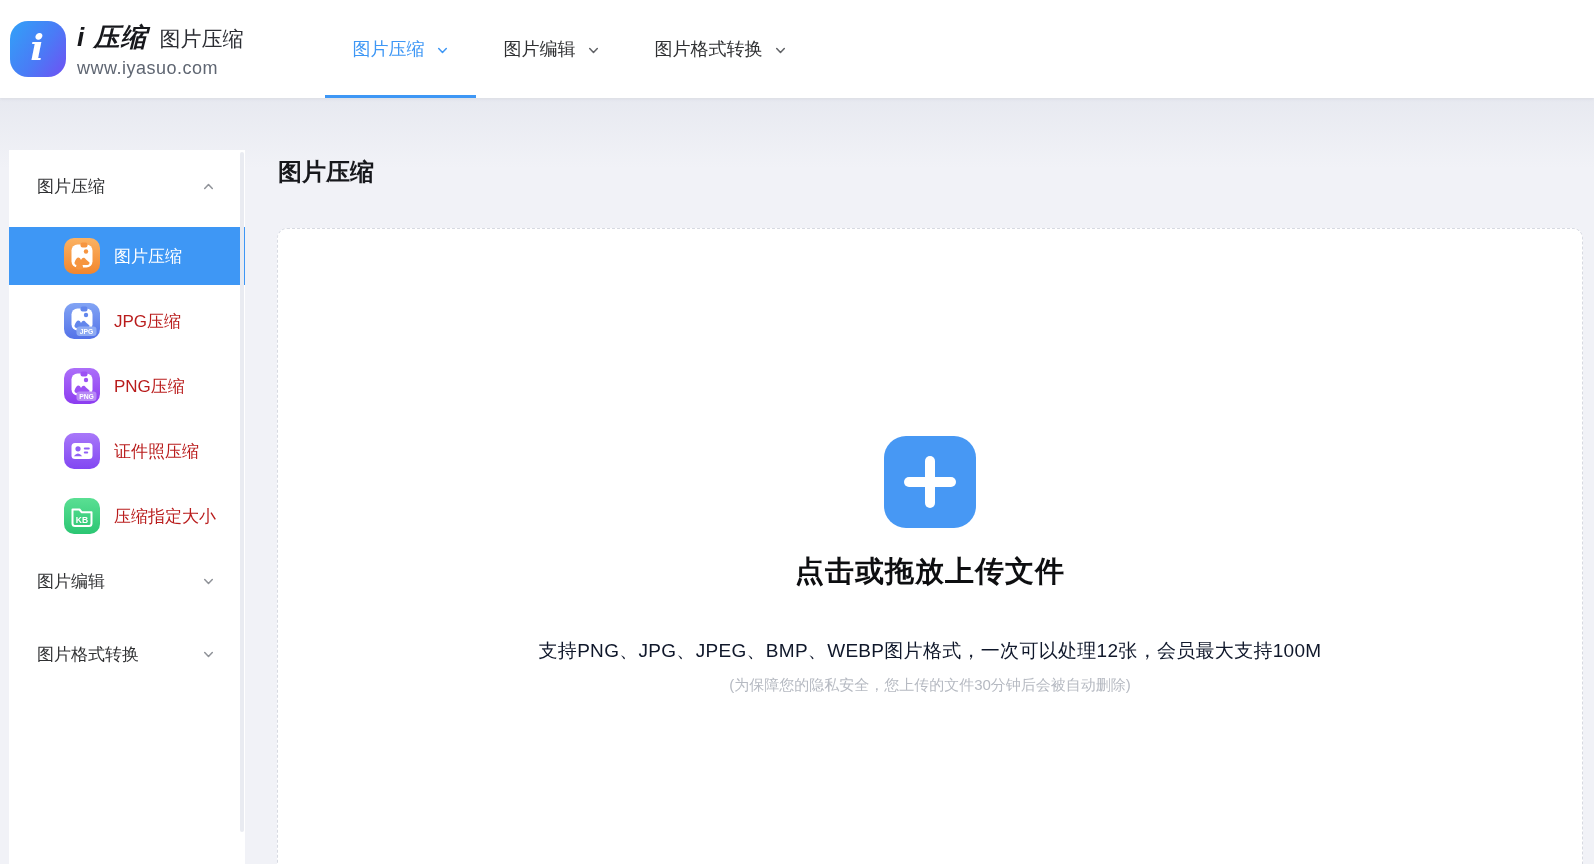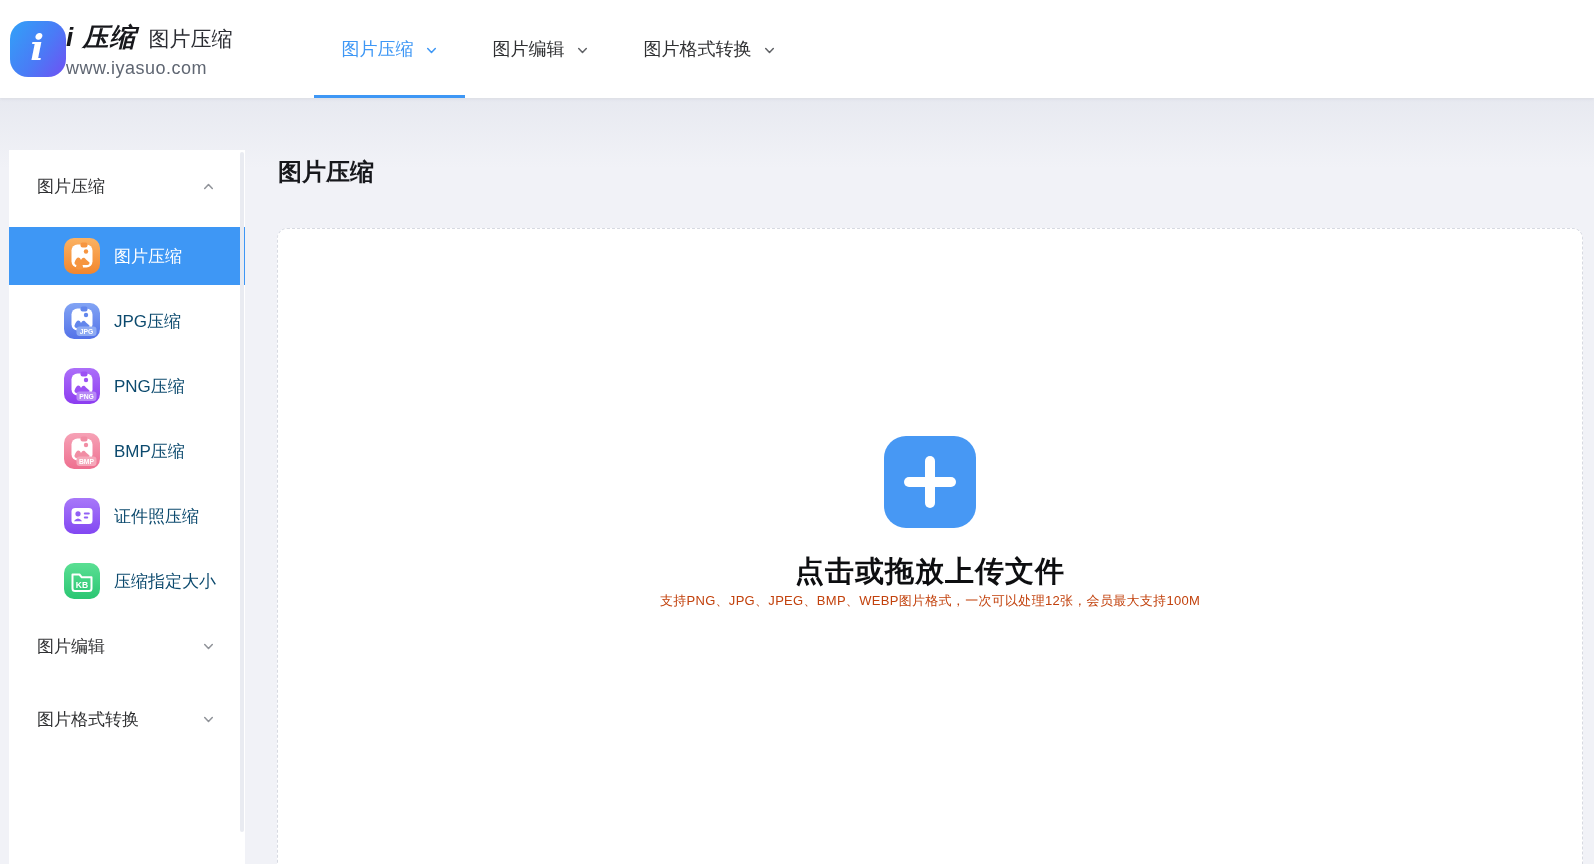--- a/index.html
+++ b/index.html
@@ -8,21 +8,21 @@
 
   
   .header { position:relative; height:98px; background:#fff; display:flex; align-items:center;
     box-shadow:0 1px 3px rgba(60,64,80,0.08); z-index:5; }
   .brand { display:flex; align-items:center; margin-left:10px; }
   .brand-logo { width:56px; height:56px; border-radius:18px;
     background:linear-gradient(125deg,#31a2f8 0%,#4a7bf6 55%,#7050f3 100%);
     display:flex; align-items:center; justify-content:center; flex:0 0 auto; }
   .brand-logo span { color:#fff; font-family:"DejaVu Serif","Liberation Serif",serif;
     font-style:italic; font-weight:700; font-size:36px; line-height:1; transform:translate(-1px,-2px); }
-  .brand-text { }
+  .brand-text { margin-left:11px; }
   .brand-row1 { display:flex; align-items:baseline; }
   .brand-name { font-size:26px; font-weight:700; color:#17181c; font-style:italic; letter-spacing:1px; }
   .brand-suffix { font-size:21px; color:#2b2d33; margin-left:12px; font-weight:500; }
   .brand-domain { font-size:18px; color:#5f6672; margin-top:3px; letter-spacing:0.5px; }
 
   .top-nav { display:flex; margin-left:82px; height:100%; }
   .nav-item { position:relative; display:flex; align-items:center; padding:0 27px; cursor:pointer;
     font-size:18px; color:#303133; gap:12px; }
   .nav-item .chev { display:flex; color:#606266; margin-top:3px; }
   .nav-item.active { color:#3e97f5; }
@@ -39,37 +39,37 @@
   .side-scrollbar { position:absolute; right:1px; top:2px; width:4px; height:680px;
     background:#e9ebf1; border-radius:2px; }
   .side-section { height:56px; display:flex; align-items:center; justify-content:space-between;
     padding:0 30px 0 28px; cursor:pointer; font-size:17px; color:#303133; }
   .side-section .chev { color:#909399; display:flex; }
   .side-section.first { margin-top:8px; }
   .side-section.sec2 { margin-top:8px; }
   .side-section.sec3 { margin-top:17px; }
   .side-items { margin-top:13px; }
   .side-item { height:58px; margin-bottom:7px; display:flex; align-items:center;
-    padding-left:55px; cursor:pointer; font-size:17px; color:#0c4a6e; }
+    padding-left:55px; cursor:pointer; font-size:17px; color:#b91c1c; }
   .side-item.active { background:#3e97f5; color:#fff; }
   .side-icon { width:36px; height:36px; flex:0 0 auto; display:flex; }
   .side-label { margin-left:14px; white-space:nowrap; }
 
   
   .page-title { position:absolute; left:278px; top:58px; font-size:24px; font-weight:700; color:#17181c; }
   .upload-card { position:absolute; left:277px; right:11px; top:130px; bottom:-12px;
     background:#fff; border:1px dashed #d7dae2; border-radius:10px; cursor:pointer;
     display:flex; flex-direction:column; align-items:center; }
   .plus-btn { margin-top:207px; width:92px; height:92px; border-radius:22px; background:#4798f4;
     position:relative; cursor:pointer; flex:0 0 auto; }
   .plus-btn::before, .plus-btn::after { content:""; position:absolute; background:#fff; border-radius:5px; }
   .plus-btn::before { left:20px; right:20px; top:41px; bottom:41px; }
   .plus-btn::after  { top:20px; bottom:20px; left:41px; right:41px; }
   .upload-title { margin-top:24px; font-size:29px; font-weight:800; color:#0d0e10; letter-spacing:1px; }
-  .upload-hint { font-size:13px; color:#c2410c; letter-spacing:0.3px; }
+  .upload-hint { margin-top:46px; font-size:19px; color:#0f172a; letter-spacing:0.3px; }
   .upload-privacy { margin-top:12px; font-size:15px; color:#b6bac2; }
 
   svg { display:block; }
 </style>
 </head>
 <body>
 
 <div class="header">
   <div class="brand">
     <div class="brand-logo">
@@ -182,40 +182,20 @@
             <rect x="16.5" y="3.5" width="7" height="5" rx="2" fill="#9c52f4"></rect>
             <circle cx="22" cy="12" r="2.2" fill="#9c52f4"></circle>
             <path d="M10.5 22.5 c2 -5.5 4.5 -6.5 6.5 -2.5 c1.5 -3 3.5 -3 5 -0.5 l3.5 3 l0 0.6 c0 1.2 -1 1.9 -2.2 1.9 l-10.6 0 c-1.2 0 -2.2 -0.7 -2.2 -1.9 z" fill="#9c52f4"></path>
             <rect x="12.5" y="23.5" width="20" height="9.5" rx="3.2" fill="#b788f6"></rect>
             <text x="22.5" y="30.7" font-size="6.8" font-weight="bold" fill="#ffffff" text-anchor="middle" font-family="Liberation Sans, sans-serif">PNG</text>
           </svg>
         </span>
         <span class="side-label">PNG压缩</span>
       </div>
 
-      <div class="side-item">
-        <span class="side-icon">
-          <svg viewBox="0 0 36 36" width="36" height="36">
-            <defs>
-                <linearGradient id="g-bmp" x1="0" y1="0" x2="0" y2="1">
-              <stop offset="0" stop-color="#f6a2b6"></stop>
-                  <stop offset="1" stop-color="#ee6f8f"></stop>
-                </linearGradient>
-              </defs>
-            <rect width="36" height="36" rx="10" fill="url(#g-bmp)"></rect>
-            <rect x="7.5" y="5.5" width="21" height="22" rx="6" fill="#fff"></rect>
-            <rect x="16.5" y="3.5" width="7" height="5" rx="2" fill="#f18da4"></rect>
-            <circle cx="22" cy="12" r="2.2" fill="#f18da4"></circle>
-            <path d="M10.5 22.5 c2 -5.5 4.5 -6.5 6.5 -2.5 c1.5 -3 3.5 -3 5 -0.5 l3.5 3 l0 0.6 c0 1.2 -1 1.9 -2.2 1.9 l-10.6 0 c-1.2 0 -2.2 -0.7 -2.2 -1.9 z" fill="#f18da4"></path>
-            <rect x="12.5" y="23.5" width="20" height="9.5" rx="3.2" fill="#f5a8ba"></rect>
-            <text x="22.5" y="30.7" font-size="6.8" font-weight="bold" fill="#ffffff" text-anchor="middle" font-family="Liberation Sans, sans-serif">BMP</text>
-          </svg>
-        </span>
-        <span class="side-label">BMP压缩</span>
-      </div>
 
 
       <div class="side-item">
         <span class="side-icon">
           <svg viewBox="0 0 36 36" width="36" height="36">
             <defs>
                 <linearGradient id="g-id" x1="0" y1="0" x2="0" y2="1">
               <stop offset="0" stop-color="#a878f9"></stop>
                   <stop offset="1" stop-color="#8247f2"></stop>
                 </linearGradient>
@@ -269,14 +249,15 @@
 
     <div class="side-scrollbar"></div>
   </div>
 
   <div class="page-title">图片压缩</div>
 
   <div class="upload-card">
     <div class="plus-btn"></div>
     <div class="upload-title">点击或拖放上传文件</div>
     <div class="upload-hint">支持PNG、JPG、JPEG、BMP、WEBP图片格式，一次可以处理12张，会员最大支持100M</div>
+    <div class="upload-privacy">(为保障您的隐私安全，您上传的文件30分钟后会被自动删除)</div>
   </div>
 </div>
 
 </body></html>

